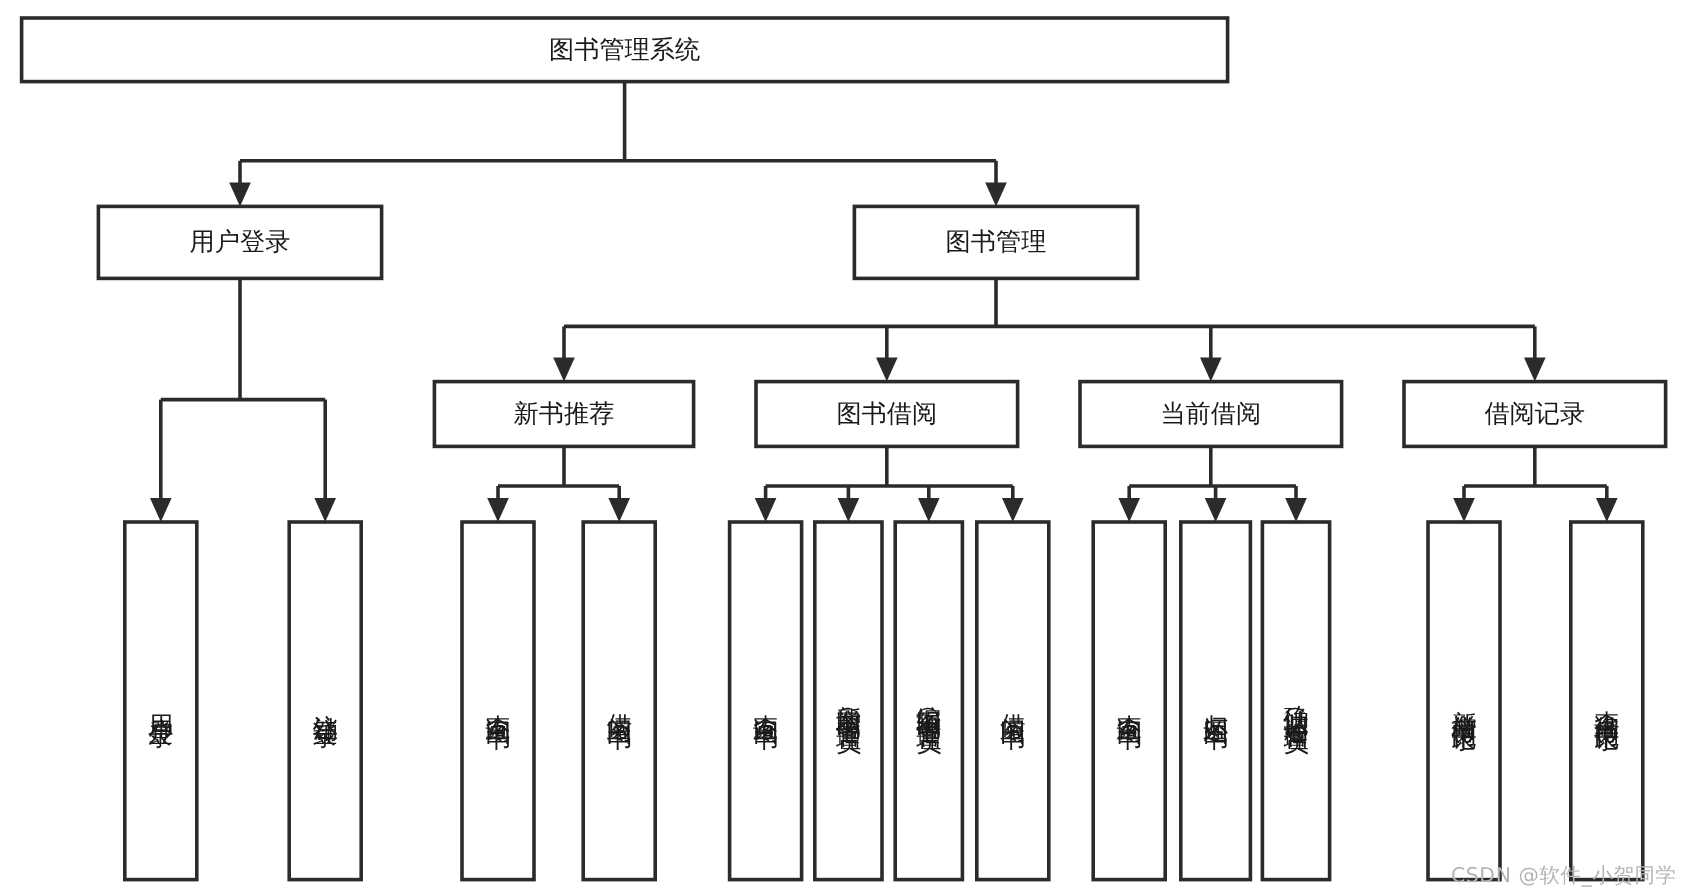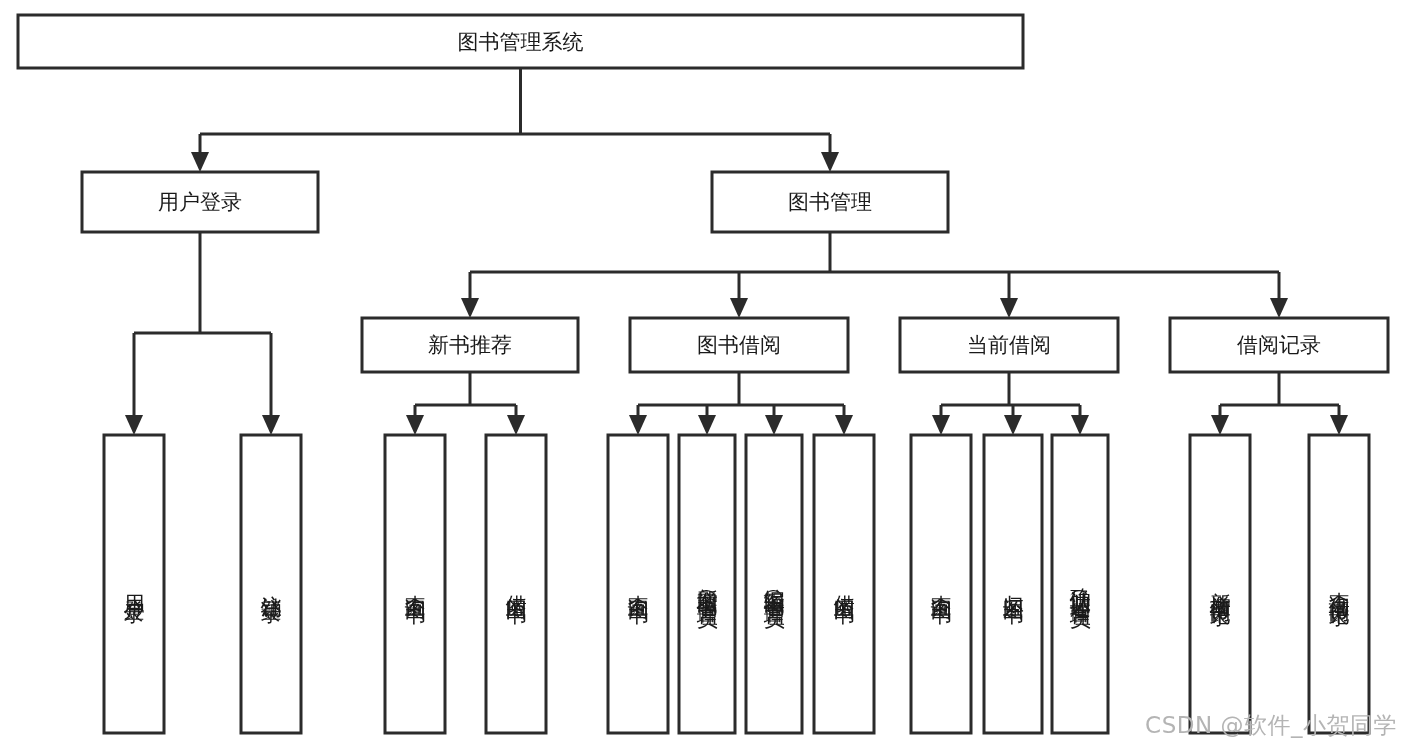--- a/index.html
+++ b/index.html
@@ -63,21 +63,21 @@
     display: flex;
     align-items: center;
     justify-content: center;
     pointer-events: none;
   }
   .watermark {
     position: absolute;
     right: 8px;
     bottom: 6px;
     font-family: "DejaVu Sans", "Liberation Sans", sans-serif;
-    font-size: 23px;
+    font-size: 17px;
     color: #b4b4b4;
     letter-spacing: 0.5px;
     white-space: nowrap;
   }
 </style>
 </head>
 <body>
 
 <div id="diagram-root">
 

